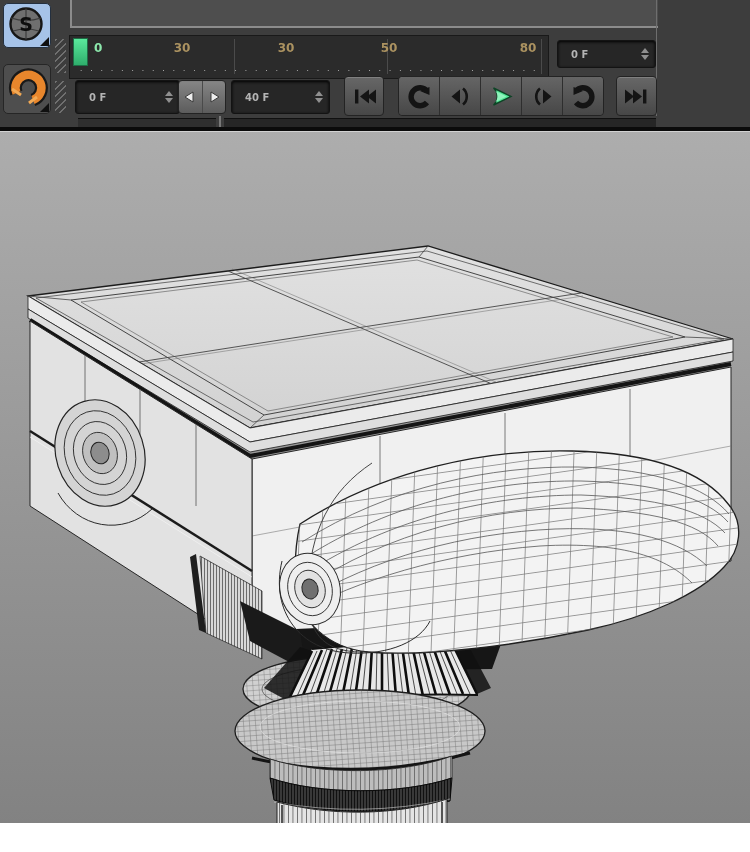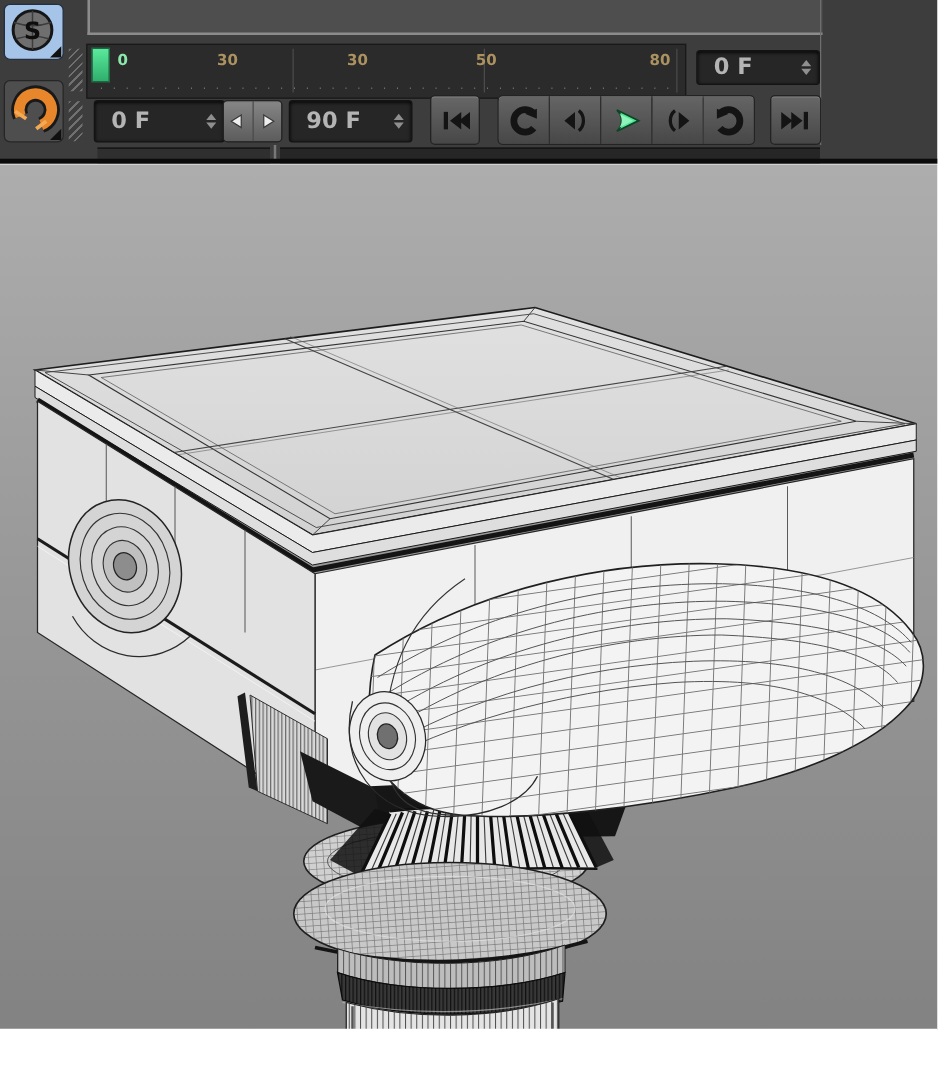--- a/index.html
+++ b/index.html
@@ -33,21 +33,21 @@
   .rl-0{left:24px;transform:none;color:#8ce8ac;font-weight:600;}
   .rl-1{left:112px;} .rl-2{left:216px;} .rl-3{left:319px;} .rl-4{left:422px;margin-left:36px;}
   .grid{position:absolute;top:3px;width:1px;height:35px;background:#4b4b4b;}
   .g30{left:164px;} .g60{left:317px;} .g90{left:471px;}
   .ticks{position:absolute;left:6px;right:6px;top:32px;height:5px;
     background-image:radial-gradient(circle 1.1px at center,#a9a9a9 60%,rgba(0,0,0,0) 65%);
     background-size:10.3px 5px;}
 
   
   .ffield{position:absolute;background:#262626;border:1px solid #131313;border-radius:3px;
-    box-shadow:inset 0 1px 3px #000;color:#b4b4b4;font-size:18px;font-weight:600;}
+    box-shadow:inset 0 1px 3px #000;color:#b4b4b4;font-size:10px;font-weight:600;}
   .ffield .val{position:absolute;left:13px;top:50%;transform:translateY(-50%);}
   .f-start{left:75px;top:80px;width:103px;height:32px;}
   .f-end{left:231px;top:80px;width:97px;height:32px;}
   .f-cur{left:557px;top:40px;width:97px;height:26px;}
   .stepper{position:absolute;right:6px;top:50%;transform:translateY(-50%);
     display:flex;flex-direction:column;gap:2px;cursor:pointer;}
   .stepper .up{width:0;height:0;border-left:4px solid transparent;border-right:4px solid transparent;
     border-bottom:5px solid #8f8f8f;}
   .stepper .dn{width:0;height:0;border-left:4px solid transparent;border-right:4px solid transparent;
     border-top:5px solid #8f8f8f;}
@@ -145,21 +145,21 @@
         </svg>
       </span>
       <span class="half">
         <svg width="22" height="32" viewBox="0 0 22 22">
           <path d="M8,6 L16,11 L8,16 Z" fill="#eeeeee" stroke="#3a3a3a" stroke-width="1"></path>
         </svg>
       </span>
     </div>
 
     <div class="ffield f-end">
-      <span class="val">90 F</span>
+      <span class="val">40 F</span>
       <span class="stepper">
           <i class="up"></i>
           <i class="dn"></i>
         </span>
     </div>
 
     <div class="ffield f-cur">
       <span class="val">0 F</span>
       <span class="stepper">
           <i class="up"></i>

